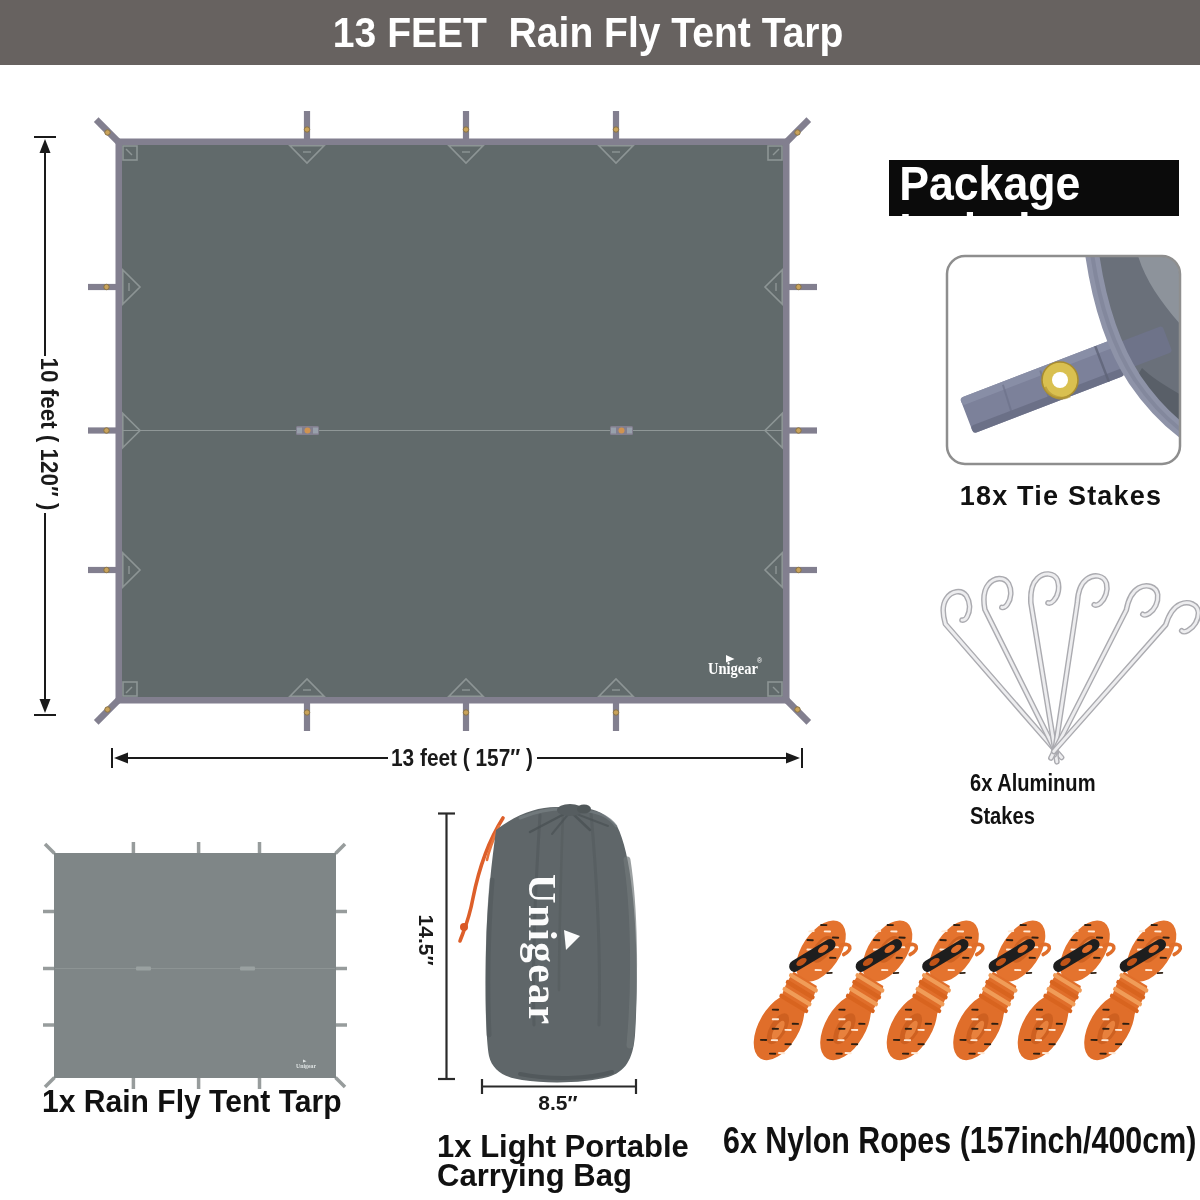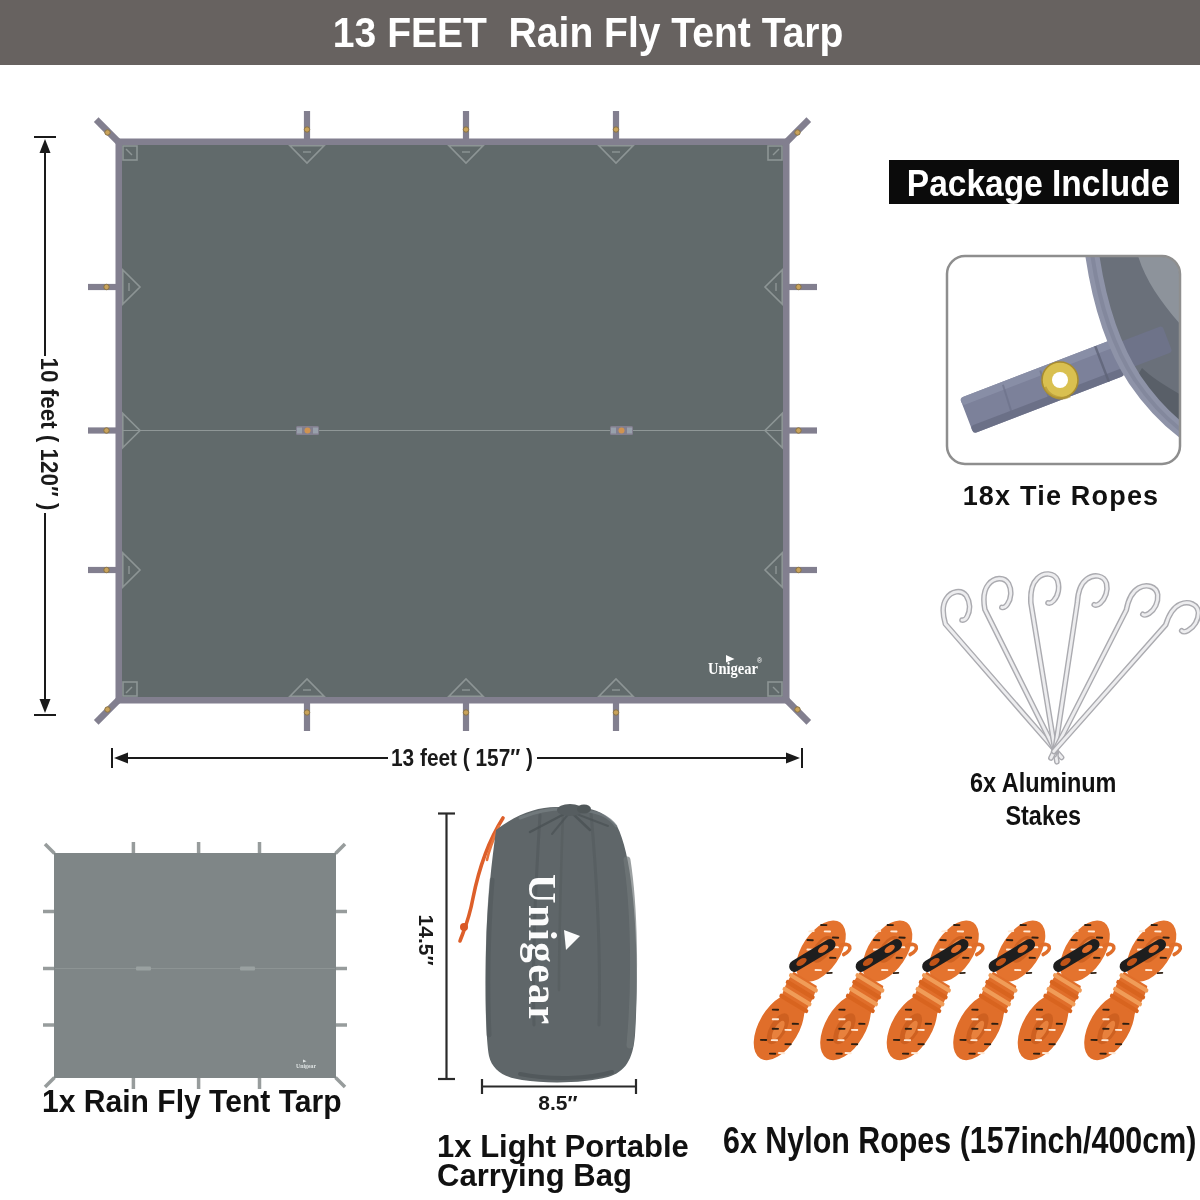--- a/index.html
+++ b/index.html
@@ -2,40 +2,40 @@
 <html><head>
 <meta charset="utf-8">
 <style>
   html,body{margin:0;padding:0;}
   body{width:1200px;height:1200px;background:#ffffff;position:relative;overflow:hidden;
        font-family:"Liberation Sans", sans-serif;}
   .abs{position:absolute;}
   #banner{left:0;top:0;width:1200px;height:65px;background:#676260;color:#ffffff;
           font-size:43px;font-weight:bold;text-align:center;line-height:64px;}
   #banner span{display:inline-block;transform:translateX(-12px) scaleX(0.908);}
-  #pkg{left:889px;top:160px;width:290px;height:44px;background:#0b0b0b;color:#ffffff;
-       font-size:36px;font-weight:bold;text-align:right;line-height:47px;}
+  #pkg{left:889px;top:160px;width:290px;height:56px;background:#0b0b0b;color:#ffffff;
+       font-size:48px;font-weight:bold;text-align:left;line-height:47px;}
   #pkg span{display:inline-block;transform:scaleX(0.93);}
   .cap{color:#111111;font-weight:bold;}
   .cap span{display:inline-block;transform-origin:left top;white-space:nowrap;}
   #cap-tie{left:930px;top:481px;width:262px;font-size:27px;text-align:center;letter-spacing:1.2px;}
-  #cap-stakes{left:970px;top:766px;font-size:28px;line-height:33.4px;text-align:center;}
+  #cap-stakes{left:970px;top:766px;font-size:24px;line-height:33.4px;}
   #cap-stakes span{transform:scaleX(0.838);}
   #cap-tarp{left:42px;top:1084px;font-size:31px;line-height:36px;}
   #cap-tarp span{transform:scaleX(0.97);}
   #cap-bag{left:437px;top:1132px;font-size:32px;line-height:29px;}
   #cap-bag span{transform:scaleX(0.97);}
   #cap-ropes{left:723px;top:1123px;font-size:36px;line-height:36px;}
   #cap-ropes span{transform:scaleX(0.845);}
 </style>
 </head>
 <body>
 <div id="banner" class="abs"><span>13 FEET&nbsp; Rain Fly Tent Tarp</span></div>
 <div id="pkg" class="abs"><span>Package Include</span></div>
-<div id="cap-tie" class="abs cap">18x Tie Ropes</div>
+<div id="cap-tie" class="abs cap">18x Tie Stakes</div>
 <div id="cap-stakes" class="abs cap"><span>6x Aluminum<br>Stakes</span></div>
 <div id="cap-tarp" class="abs cap"><span>1x Rain Fly Tent Tarp</span></div>
 <div id="cap-bag" class="abs cap"><span>1x Light Portable<br>Carrying Bag</span></div>
 <div id="cap-ropes" class="abs cap"><span>6x Nylon Ropes (157inch/400cm)</span></div>
 
 <svg class="abs" style="left:0;top:0" width="1200" height="1200" viewBox="0 0 1200 1200">
 
 <g id="main-tarp">
 
   <g fill="#827f8f">

